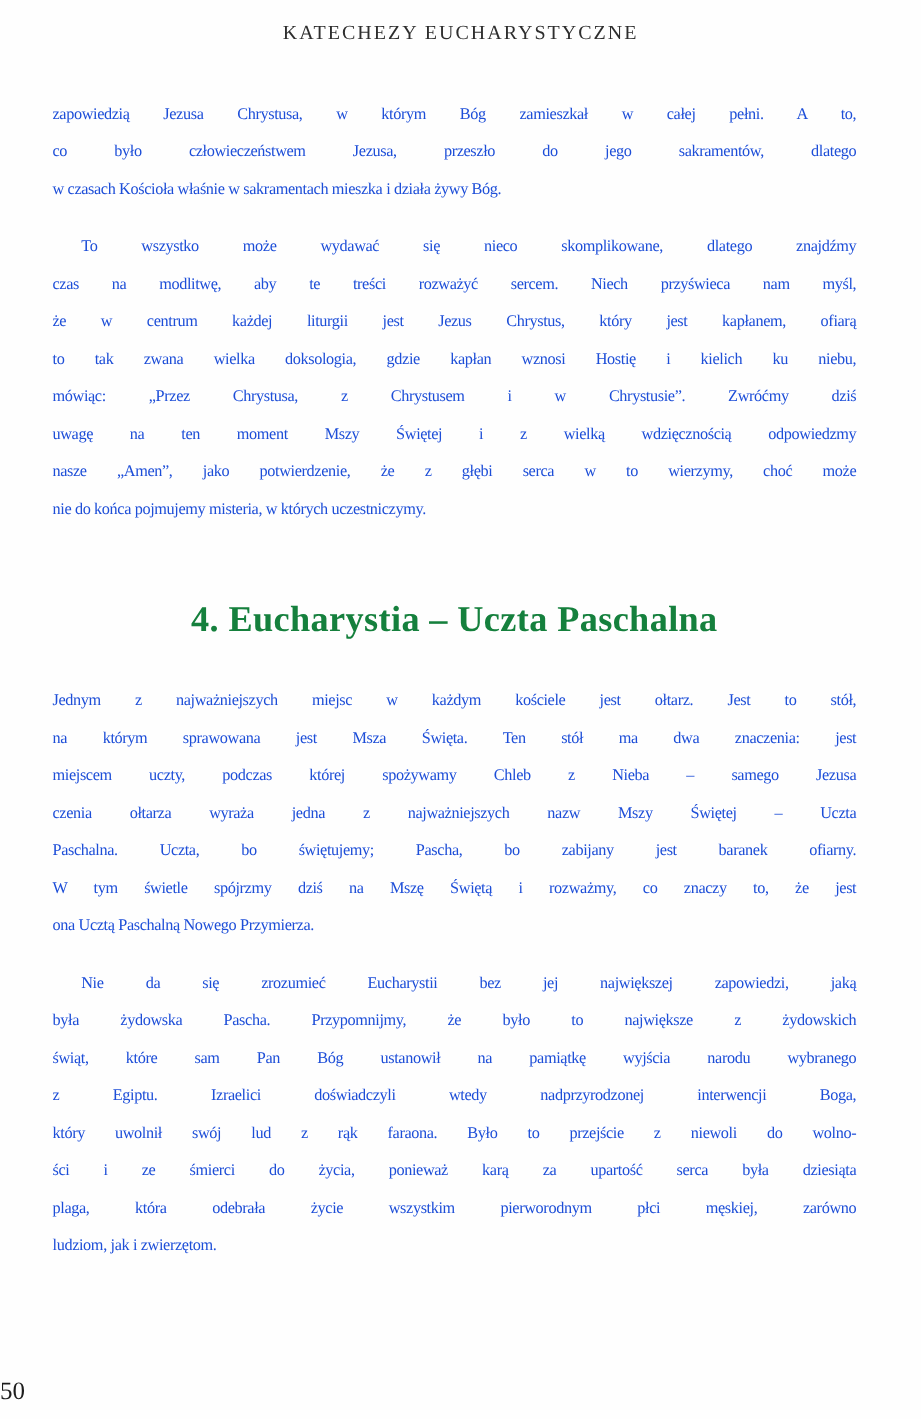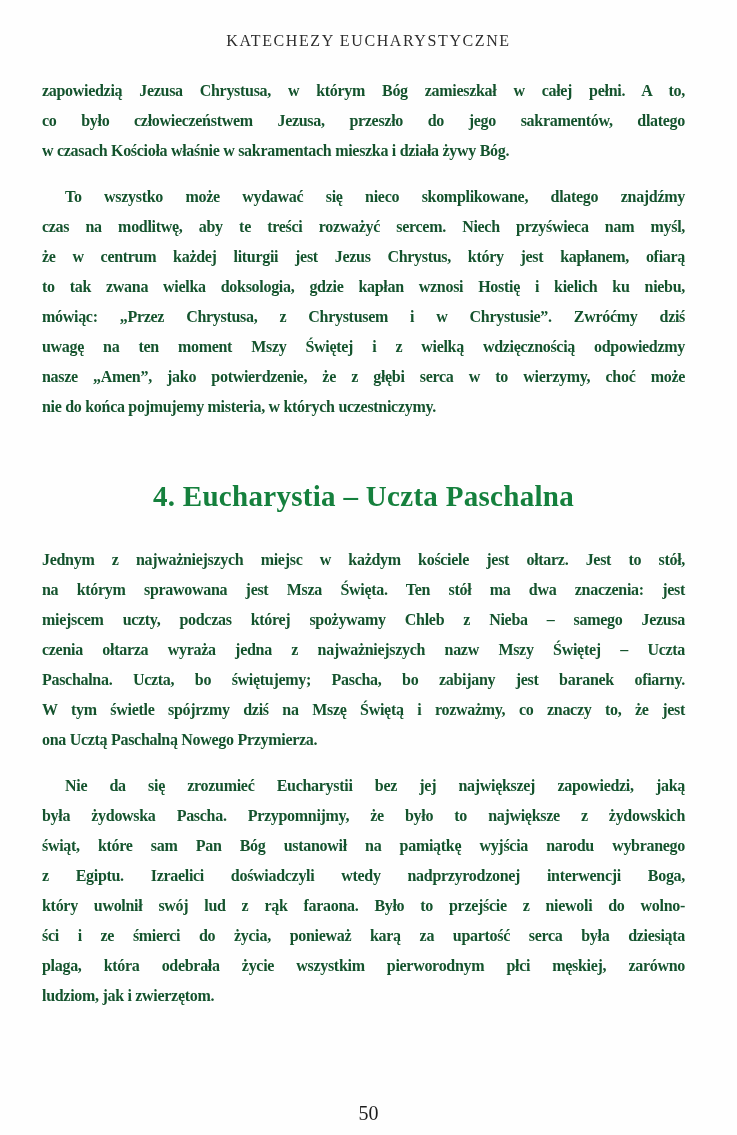--- a/index.html
+++ b/index.html
@@ -19,37 +19,35 @@
   #running-header {
     position: absolute;
     top: 18px;
     left: 0;
     width: 737px;
     text-align: center;
     font-size: 16px;
     letter-spacing: 1.6px;
     color: #2e2e2e;
     font-family: "Liberation Serif", serif;
-    margin-top: 14px;
   }
   #body-text {
     position: absolute;
     left: 42px;
     top: 76px;
     width: 643px;
   }
   .tline {
-    font-size: 16px;
+    font-size: 13px;
     line-height: 30px;
     letter-spacing: -0.3px;
     text-align: justify;
     text-align-last: justify;
     white-space: normal;
-    color: #14532d;
-    font-weight: bold;
+    color: #1d4ed8;
   }
   .tline.last {
     text-align-last: left;
   }
   .tline.indent {
     padding-left: 23px;
     margin-top: 16px;
   }
   #section-heading {
     font-size: 29px;
@@ -58,21 +56,21 @@
     letter-spacing: 0.3px;
     color: #15803d;
     margin: 56px 0 31px 0;
     font-family: "Liberation Serif", serif;
   }
   #page-number {
     position: absolute;
     top: 1102px;
     left: 0;
     width: 737px;
-    text-align: center;
+    text-align: left;
     font-size: 20px;
     color: #1d1d1d;
   }
 </style>
 </head>
 <body>
 
 <div id="page">
 
   <div id="running-header">KATECHEZY EUCHARYSTYCZNE</div>

